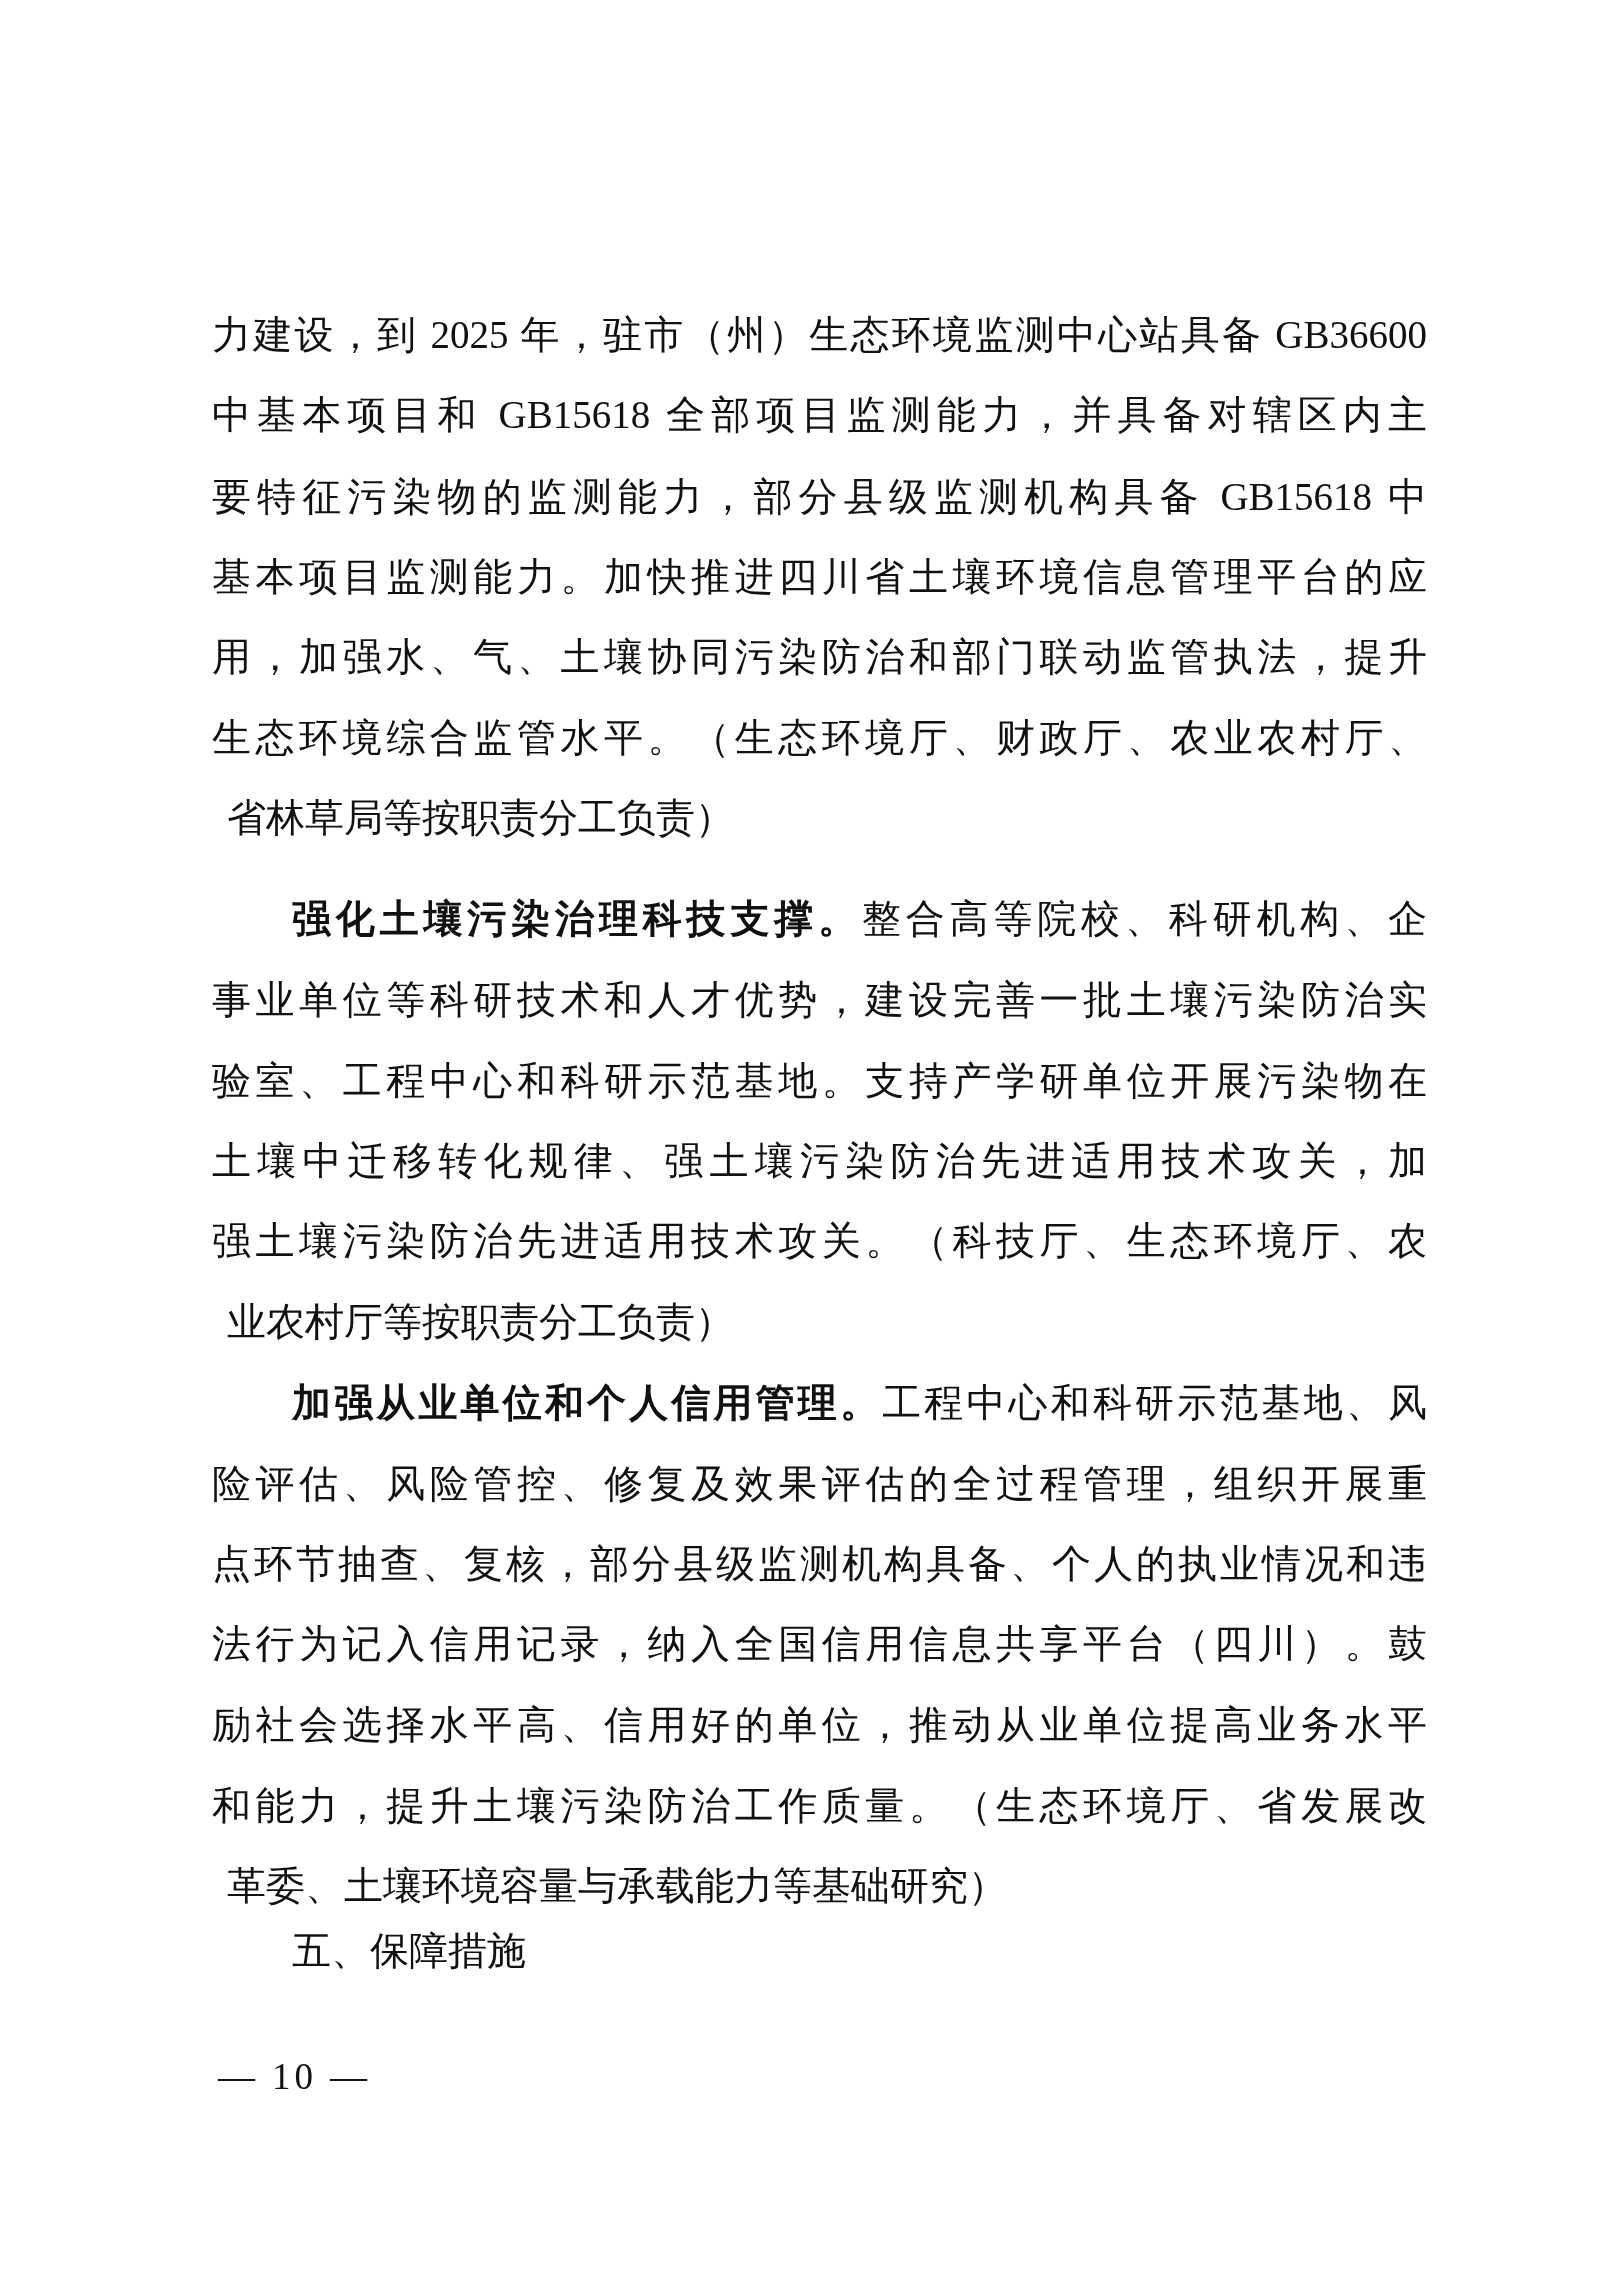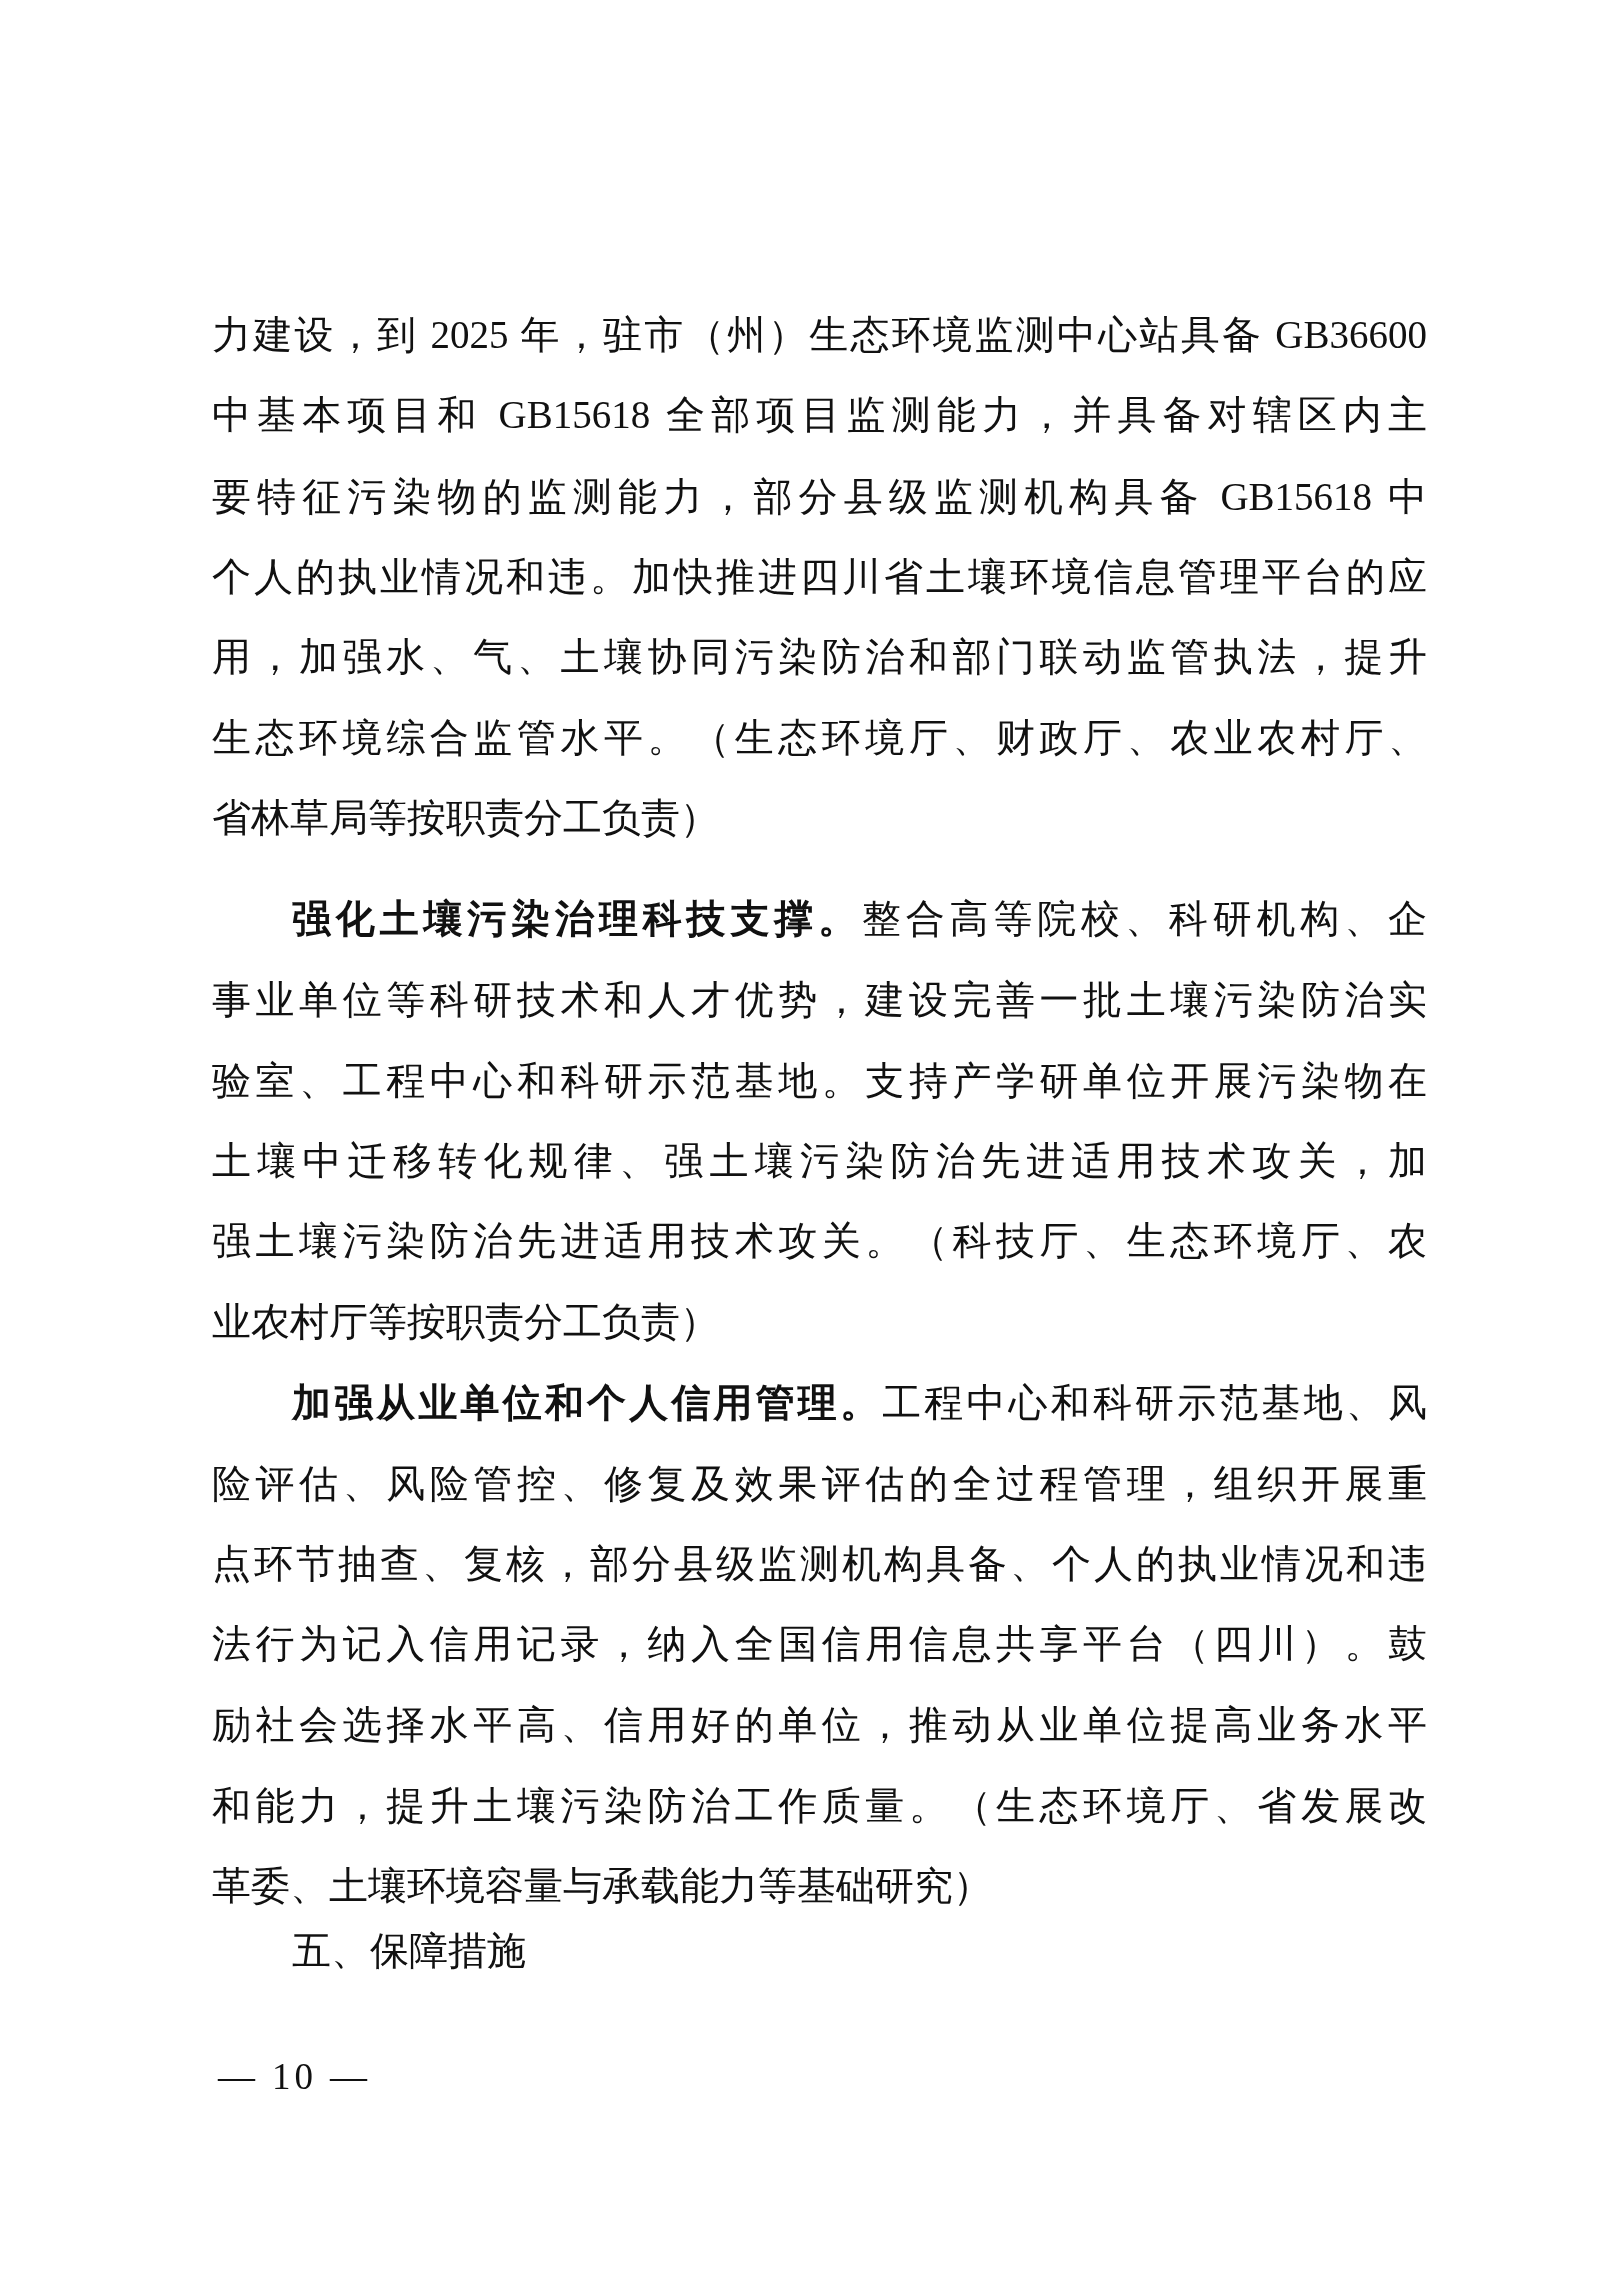--- a/index.html
+++ b/index.html
@@ -9,21 +9,21 @@
       background: #ffffff; color: #111111;
       font-family: "Liberation Serif", "DejaVu Serif", serif;
       padding-left: 20px;
     }
     .line {
       position: absolute; left: 212px; width: 1215px; height: 59px;
       font-size: 39px; line-height: 59px; white-space: nowrap;
       text-align: justify; text-align-last: justify;
       letter-spacing: 0px;
     }
-    .line.short { text-align-last: left; }
+    .line.short { text-align-last: left; margin-left: 15px; }
     .line.indent { left: 292px; width: 1135px; }
     .bold { font-weight: bold; font-family: "DejaVu Sans", "Liberation Sans", sans-serif; }
     .heading {
       position: absolute; left: 292px; top: 1921px; height: 59px;
       font-size: 39px; line-height: 59px; font-weight: normal;
       font-family: "DejaVu Sans", "Liberation Sans", sans-serif;
     }
     .page-number {
       position: absolute; left: 218px; top: 2052px; height: 49px;
       font-size: 37px; line-height: 49px;
@@ -32,21 +32,21 @@
   </style>
 </head>
 <body>
 
 <div class="page">
 
   <div>
     <div class="line" style="top:305px">力建设，到 2025 年，驻市（州）生态环境监测中心站具备 GB36600</div>
     <div class="line" style="top:385px">中基本项目和 GB15618 全部项目监测能力，并具备对辖区内主</div>
     <div class="line" style="top:467px">要特征污染物的监测能力，部分县级监测机构具备 GB15618 中</div>
-    <div class="line" style="top:547px">个人的执业情况和违。加快推进四川省土壤环境信息管理平台的应</div>
+    <div class="line" style="top:547px">基本项目监测能力。加快推进四川省土壤环境信息管理平台的应</div>
     <div class="line" style="top:627px">用，加强水、气、土壤协同污染防治和部门联动监管执法，提升</div>
     <div class="line" style="top:708px">生态环境综合监管水平。（生态环境厅、财政厅、农业农村厅、</div>
     <div class="line short" style="top:788px">省林草局等按职责分工负责）</div>
   </div>
 
   <div>
     <div class="line indent" style="top:889px">
       <span class="bold">强化土壤污染治理科技支撑。</span><span>整合高等院校、科研机构、企</span>
     </div>
     <div class="line" style="top:970px">事业单位等科研技术和人才优势，建设完善一批土壤污染防治实</div>

